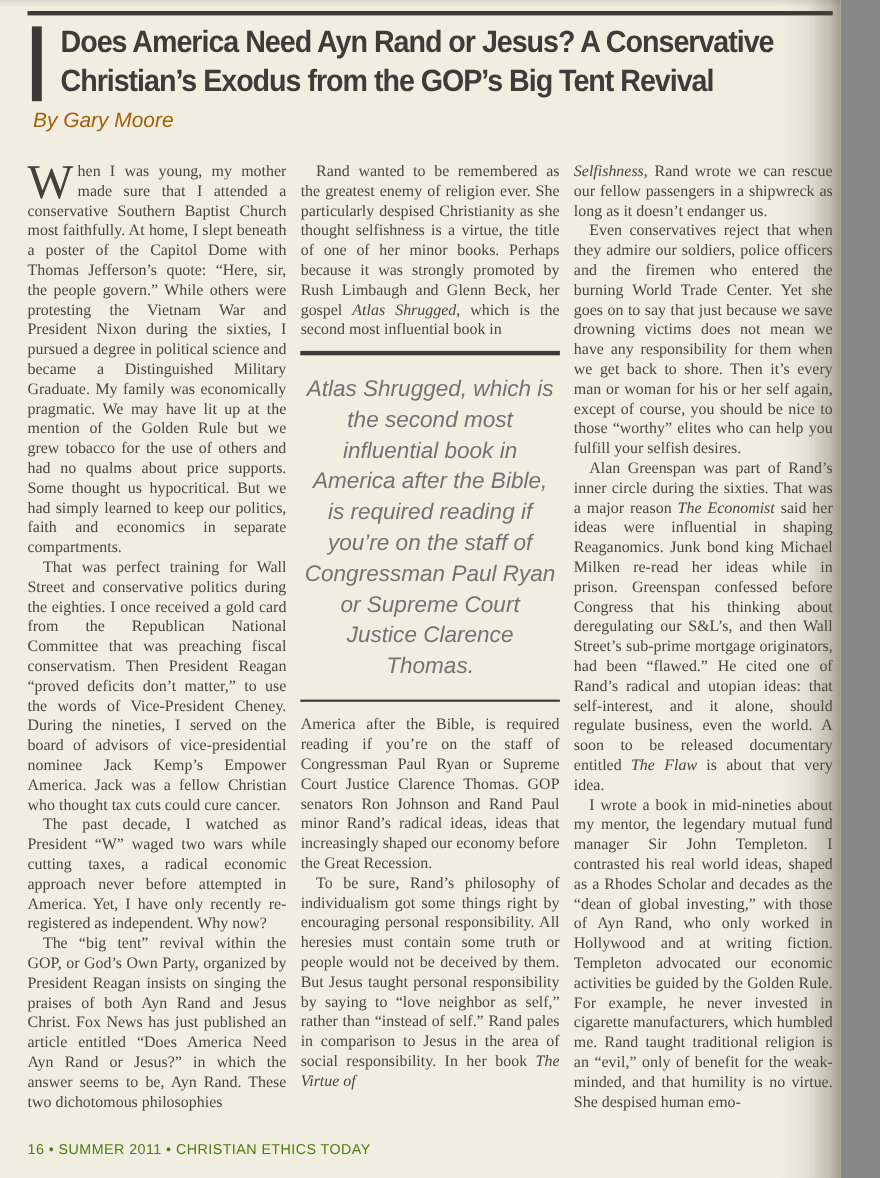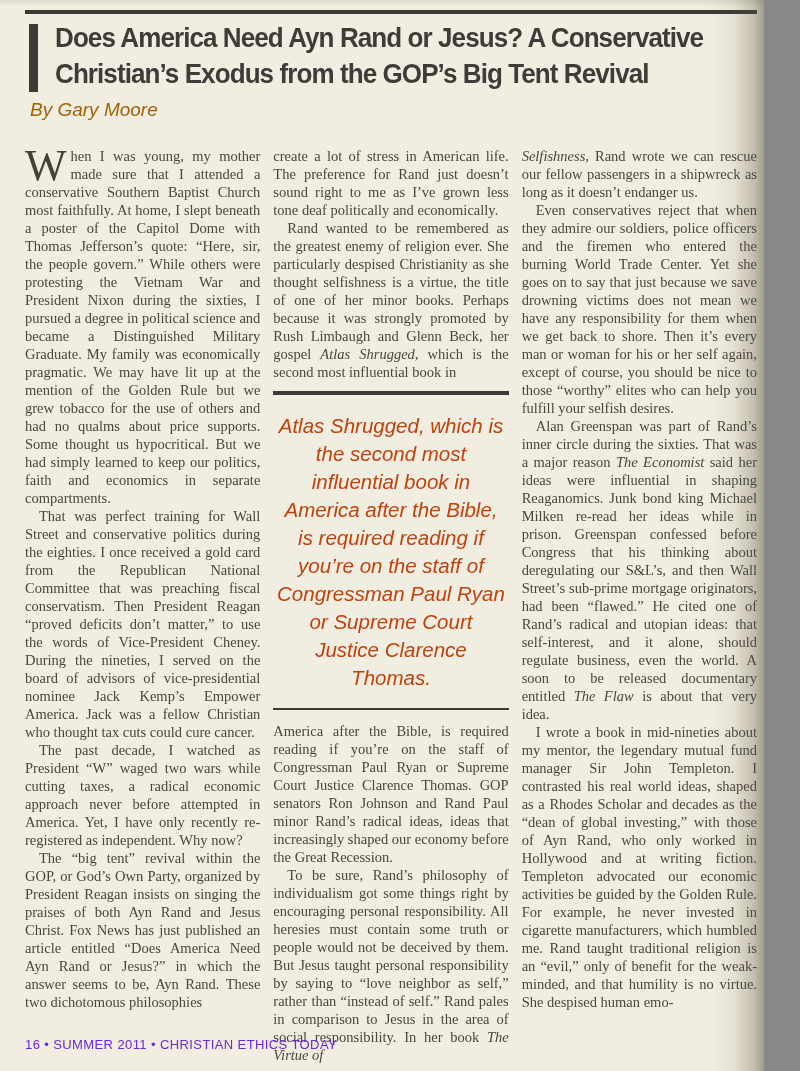--- a/index.html
+++ b/index.html
@@ -75,29 +75,29 @@
   .pull-quote { margin: 10px 0 12px; }
   .quote-rule-top { height: 4px; background: #3b3a36; }
   .quote-rule-bottom { height: 2px; background: #3b3a36; }
   .quote-text {
     padding: 17px 2px 16px;
     font-family: "Liberation Sans", sans-serif;
     font-style: italic;
     font-size: 20.5px;
     line-height: 28px;
     text-align: center;
-    color: #c2410c;
+    color: #737373;
   }
   .footer {
     position: absolute;
     left: 25px; top: 1037px;
     font-family: "Liberation Sans", sans-serif;
     font-size: 13px;
     letter-spacing: 0.4px;
-    color: #6d28d9;
+    color: #4d7c0f;
   }
   .edge-shadow {
     position: absolute;
     top: 0; right: 0;
     width: 55px; height: 100%;
     background: linear-gradient(to right,
       rgba(88,82,62,0) 0%,
       rgba(88,82,62,0.08) 45%,
       rgba(88,82,62,0.30) 82%,
       rgba(60,56,42,0.45) 100%);
@@ -124,21 +124,20 @@
   <div class="byline">By Gary Moore</div>
 
   <div class="columns">
     <div class="column">
         <p><span class="dropcap">W</span><span>hen I was young, my mother made sure that I attended a conservative Southern Baptist Church most faithfully. At home, I slept beneath a poster of the Capitol Dome with Thomas Jefferson’s quote: “Here, sir, the people govern.” While others were protesting the Vietnam War and President Nixon during the sixties, I pursued a degree in political science and became a Distinguished Military Graduate. My family was economically pragmatic. We may have lit up at the mention of the Golden Rule but we grew tobacco for the use of others and had no qualms about price supports. Some thought us hypocritical. But we had simply learned to keep our politics, faith and economics in separate compartments.</span></p>
         <p class="indent"><span>That was perfect training for Wall Street and conservative politics during the eighties. I once received a gold card from the Republican National Committee that was preaching fiscal conservatism. Then President Reagan “proved deficits don’t matter,” to use the words of Vice-President Cheney. During the nineties, I served on the board of advisors of vice-presidential nominee Jack Kemp’s Empower America. Jack was a fellow Christian who thought tax cuts could cure cancer.</span></p>
         <p class="indent"><span>The past decade, I watched as President “W” waged two wars while cutting taxes, a radical economic approach never before attempted in America. Yet, I have only recently re-registered as independent. Why now?</span></p>
         <p class="indent"><span>The “big tent” revival within the GOP, or God’s Own Party, organized by President Reagan insists on singing the praises of both Ayn Rand and Jesus Christ. Fox News has just published an article entitled “Does America Need Ayn Rand or Jesus?” in which the answer seems to be, Ayn Rand. These two dichotomous philosophies</span></p>
       </div>
     <div class="column">
-        <p><span>create a lot of stress in American life. The preference for Rand just doesn’t sound right to me as I’ve grown less tone deaf politically and economically.</span></p>
         <p class="indent"><span>Rand wanted to be remembered as the greatest enemy of religion ever. She particularly despised Christianity as she thought selfishness is a virtue, the title of one of her minor books. Perhaps because it was strongly promoted by Rush Limbaugh and Glenn Beck, her gospel </span><em>Atlas Shrugged</em><span>, which is the second most influential book in</span></p>
         <div class="pull-quote">
           <div class="quote-rule-top"></div>
           <div class="quote-text">Atlas Shrugged, which is the second most influential book in America after the Bible, is required reading if you’re on the staff of Congressman Paul Ryan or Supreme Court Justice Clarence Thomas.</div>
           <div class="quote-rule-bottom"></div>
         </div>
         <p><span>America after the Bible, is required reading if you’re on the staff of Congressman Paul Ryan or Supreme Court Justice Clarence Thomas. GOP senators Ron Johnson and Rand Paul minor Rand’s radical ideas, ideas that increasingly shaped our economy before the Great Recession.</span></p>
         <p class="indent"><span>To be sure, Rand’s philosophy of individualism got some things right by encouraging personal responsibility. All heresies must contain some truth or people would not be deceived by them. But Jesus taught personal responsibility by saying to “love neighbor as self,” rather than “instead of self.” Rand pales in comparison to Jesus in the area of social responsibility. In her book </span><em>The Virtue of</em></p>
       </div>
     <div class="column">

